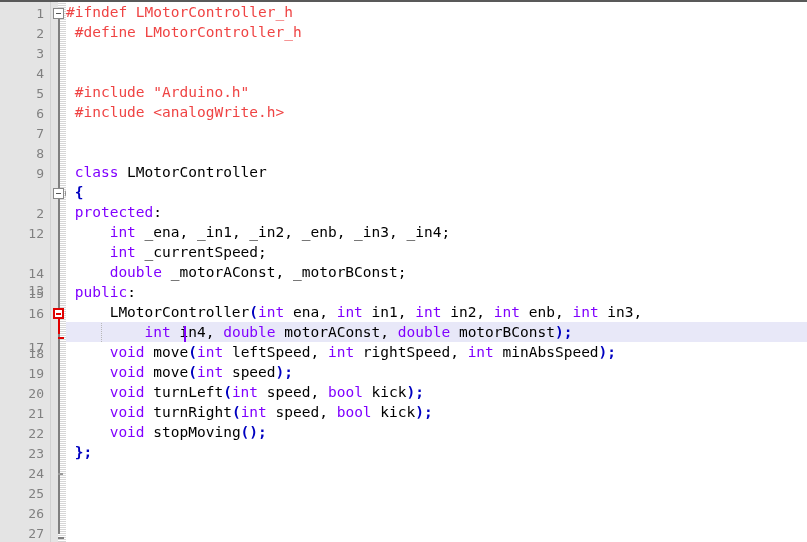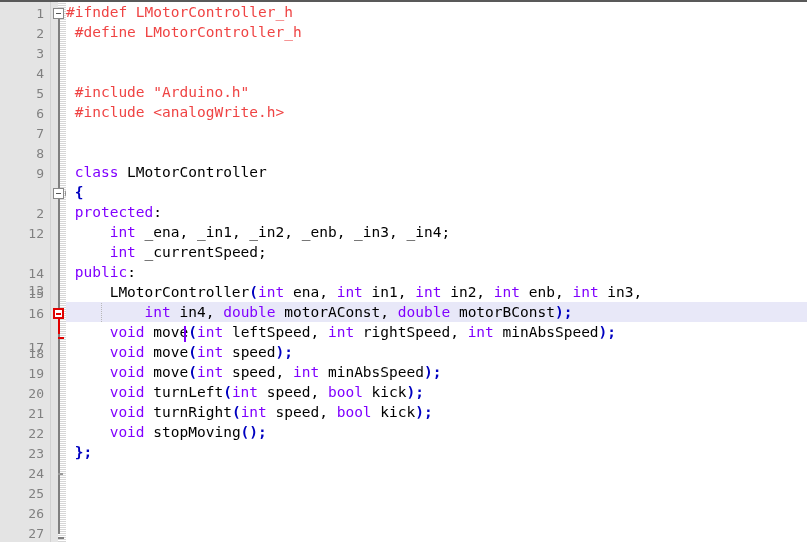--- a/index.html
+++ b/index.html
@@ -233,26 +233,26 @@
         <div class="code-line">&nbsp;</div>
         <div class="code-line"><span class="tok-pre"> #include "Arduino.h"</span></div>
         <div class="code-line"><span class="tok-pre"> #include &lt;analogWrite.h&gt;</span></div>
         <div class="code-line">&nbsp;</div>
         <div class="code-line">&nbsp;</div>
         <div class="code-line"><span class="tok-id"> </span><span class="tok-kw">class</span><span class="tok-id"> LMotorController</span></div>
         <div class="code-line"><span class="tok-id"> </span><span class="tok-punc">{</span></div>
         <div class="code-line"><span class="tok-id"> </span><span class="tok-kw">protected</span><span class="tok-op">:</span></div>
         <div class="code-line"><span class="tok-id">     </span><span class="tok-kw">int</span><span class="tok-id"> _ena, _in1, _in2, _enb, _in3, _in4;</span></div>
         <div class="code-line"><span class="tok-id">     </span><span class="tok-kw">int</span><span class="tok-id"> _currentSpeed;</span></div>
+        <div class="code-line"><span class="tok-id">     </span><span class="tok-kw">double</span><span class="tok-id"> _motorAConst, _motorBConst;</span></div>
         <div class="code-line"><span class="tok-id"> </span><span class="tok-kw">public</span><span class="tok-op">:</span></div>
         <div class="code-line"><span class="tok-id">     LMotorController</span><span class="tok-punc">(</span><span class="tok-kw">int</span><span class="tok-id"> ena, </span><span class="tok-kw">int</span><span class="tok-id"> in1, </span><span class="tok-kw">int</span><span class="tok-id"> in2, </span><span class="tok-kw">int</span><span class="tok-id"> enb, </span><span class="tok-kw">int</span><span class="tok-id"> in3,</span></div>
         <div class="code-line current"><div class="indent-guide" style="left: 34.6px;"></div><span class="tok-id">         </span><span class="tok-kw">int</span><span class="tok-id"> in4, </span><span class="tok-kw">double</span><span class="tok-id"> motorAConst, </span><span class="tok-kw">double</span><span class="tok-id"> motorBConst</span><span class="tok-punc">);</span></div>
         <div class="code-line"><span class="tok-id">     </span><span class="tok-kw">void</span><span class="tok-id"> move</span><span class="tok-punc">(</span><span class="tok-kw">int</span><span class="tok-id"> leftSpeed, </span><span class="tok-kw">int</span><span class="tok-id"> rightSpeed, </span><span class="tok-kw">int</span><span class="tok-id"> minAbsSpeed</span><span class="tok-punc">);</span></div>
         <div class="code-line"><span class="tok-id">     </span><span class="tok-kw">void</span><span class="tok-id"> move</span><span class="tok-punc">(</span><span class="tok-kw">int</span><span class="tok-id"> speed</span><span class="tok-punc">);</span></div>
-        <div class="code-line"><span class="tok-id">     </span><span class="tok-kw">void</span><span class="tok-id"> move</span><span class="tok-punc">(</span><span class="tok-kw">int</span><span class="tok-id"> speed, </span><span class="tok-kw">int</span><span class="tok-id"> minAbsSpeed</span><span class="tok-punc">);</span></div>
         <div class="code-line"><span class="tok-id">     </span><span class="tok-kw">void</span><span class="tok-id"> turnLeft</span><span class="tok-punc">(</span><span class="tok-kw">int</span><span class="tok-id"> speed, </span><span class="tok-kw">bool</span><span class="tok-id"> kick</span><span class="tok-punc">);</span></div>
         <div class="code-line"><span class="tok-id">     </span><span class="tok-kw">void</span><span class="tok-id"> turnRight</span><span class="tok-punc">(</span><span class="tok-kw">int</span><span class="tok-id"> speed, </span><span class="tok-kw">bool</span><span class="tok-id"> kick</span><span class="tok-punc">);</span></div>
         <div class="code-line"><span class="tok-id">     </span><span class="tok-kw">void</span><span class="tok-id"> stopMoving</span><span class="tok-punc">();</span></div>
         <div class="code-line"><span class="tok-id"> </span><span class="tok-punc">};</span></div>
         <div class="code-line">&nbsp;</div>
         <div class="code-line">&nbsp;</div>
       </div>
     <div id="caret" style="top: 324px; left: 117.6px;"></div>
   </div>
 

